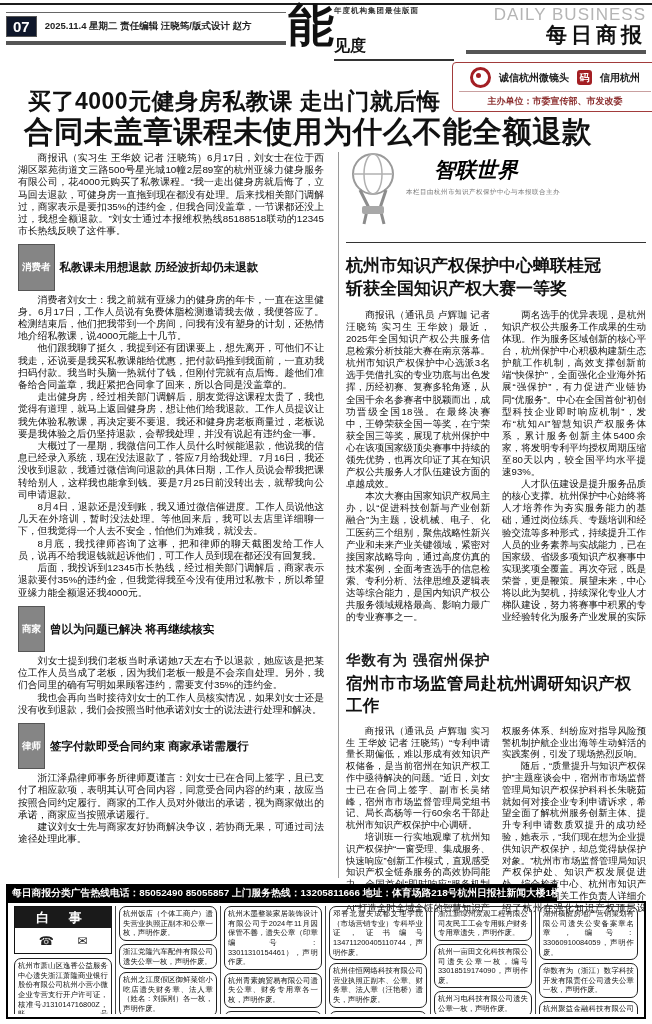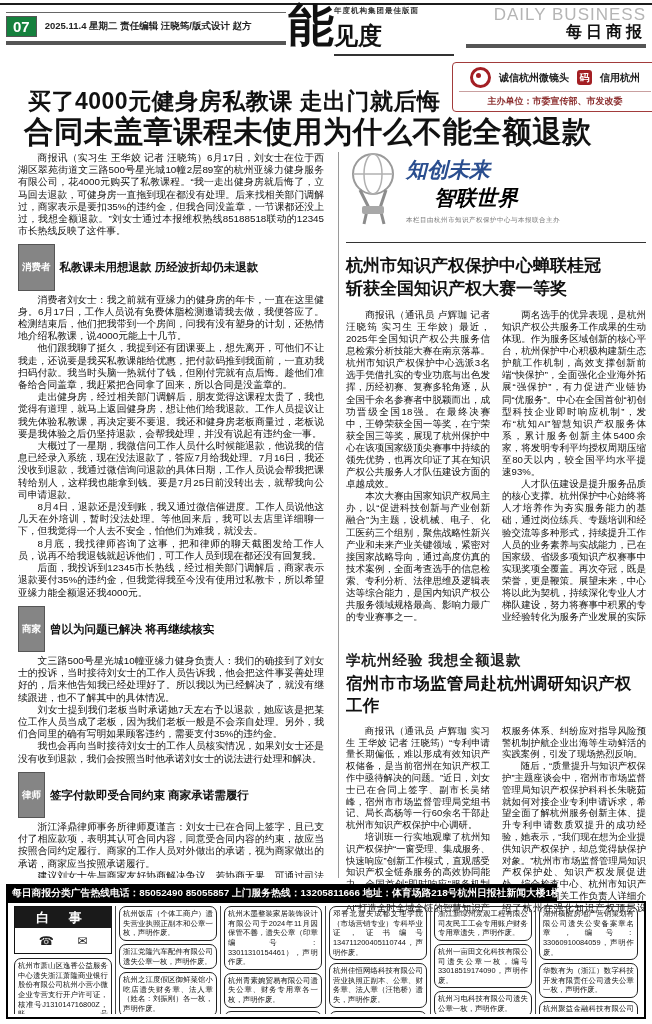--- a/index.html
+++ b/index.html
@@ -3,32 +3,32 @@
 <meta charset="utf-8">
 <style>
   html,body{margin:0;padding:0;background:#e8e8e8;}
   .page{position:relative;width:652px;height:1024px;background:#fff;margin:0 auto;
         font-family:"Liberation Sans","DejaVu Sans",sans-serif;color:#111;overflow:hidden;}
   
   .top-rule{position:absolute;top:3px;left:0;right:0;height:2px;background:#1c1c1c;}
   .hdr-left{position:absolute;left:6px;top:12px;width:280px;}
   .hdr-left .rule1{height:1px;background:#666;margin-bottom:3px;}
   .hdr-left .row{display:flex;align-items:center;gap:8px;}
-  .pagenum{background:#15803d;color:#fff;font-weight:bold;font-size:15px;padding:1px 6px;border:1px solid #555;}
+  .pagenum{background:#0f172a;color:#fff;font-weight:bold;font-size:15px;padding:1px 6px;border:1px solid #555;}
   .dateline{font-size:9.5px;font-weight:bold;color:#222;white-space:nowrap;}
   .hdr-left .rule2{height:4px;background:#555;margin-top:4px;}
   .hdr-center{position:absolute;left:288px;top:2px;display:flex;align-items:flex-start;}
   .neng{font-size:46px;font-weight:900;line-height:1.0;letter-spacing:-2px;}
   .hdr-center .side{margin-left:2px;padding-top:4px;}
   .award{font-size:7.5px;font-weight:bold;color:#333;letter-spacing:1px;}
-  .jiandu{font-size:24px;font-weight:900;margin-top:4px;}
+  .jiandu{font-size:16px;font-weight:900;margin-top:20px;}
   .hdr-center .side .subrule{height:2px;background:#333;width:120px;margin-top:2px;}
   .hdr-right{position:absolute;right:6px;top:6px;text-align:right;width:180px;}
   .db-en{font-size:17px;font-weight:normal;color:#b5b5b5;letter-spacing:1px;line-height:1;}
-  .db-cn{font-size:16px;font-weight:900;letter-spacing:4px;line-height:1.15;}
+  .db-cn{font-size:21px;font-weight:900;letter-spacing:4px;line-height:1.15;}
   .hdr-right .rule2{height:4px;background:#555;margin-top:3px;}
   
   .badge{position:absolute;left:452px;top:62px;width:192px;border:1.5px solid #a23b3b;border-radius:4px;
          background:#fff;padding:4px 6px 3px;}
   .badge .logos{display:flex;align-items:center;justify-content:center;gap:8px;border-bottom:1px solid #c9a0a0;padding-bottom:3px;}
   .logo-circ{width:15px;height:15px;border:3px solid #a31f24;border-radius:50%;position:relative;flex:0 0 auto;}
   .logo-circ:after{content:"";position:absolute;left:3px;top:3px;width:5px;height:5px;background:#a31f24;border-radius:50%;}
   .logo-sq{width:15px;height:15px;background:#a31f24;border-radius:3px;color:#fff;font-size:10px;font-weight:bold;
            display:flex;align-items:center;justify-content:center;flex:0 0 auto;}
   .badge .lname{font-size:10px;font-weight:bold;color:#222;}
@@ -138,21 +138,20 @@
           </div>
         </div>
 
         <div>
           <div class="sechead">
             <span class="tagbox">商家</span>
             <span class="subhead">曾以为问题已解决 将再继续核实</span>
           </div>
           <div>
 
-          <p>文三路500号星光城10幢亚缘力健身负责人：我们的确接到了刘女士的投诉，当时接待刘女士的工作人员告诉我，他会把这件事妥善处理好的，后来他告知我已经处理好了。所以我以为已经解决了，就没有继续跟进，也不了解其中的具体情况。</p>
             <p>刘女士提到我们老板当时承诺她7天左右予以退款，她应该是把某位工作人员当成了老板，因为我们老板一般是不会亲自处理。另外，我们合同里的确有写明如果顾客违约，需要支付35%的违约金。</p>
             <p>我也会再向当时接待刘女士的工作人员核实情况，如果刘女士还是没有收到退款，我们会按照当时他承诺刘女士的说法进行处理和解决。</p>
           </div>
         </div>
 
         <div>
           <div class="sechead">
             <span class="tagbox">律师</span>
             <span class="subhead">签字付款即受合同约束 商家承诺需履行</span>
           </div>
@@ -170,39 +169,38 @@
       <div class="art">
         <svg width="54" height="78" viewBox="0 0 54 78">
           <circle cx="27" cy="24" r="20" fill="none" stroke="#9a9a9a" stroke-width="2"></circle>
           <ellipse cx="27" cy="24" rx="9" ry="20" fill="none" stroke="#b0b0b0" stroke-width="1.5"></ellipse>
           <line x1="7" y1="24" x2="47" y2="24" stroke="#b0b0b0" stroke-width="1.5"></line>
           <path d="M14 40 L22 56 L18 74 M40 40 L34 58 L38 74" fill="none" stroke="#8c8c8c" stroke-width="3"></path>
           <rect x="16" y="56" width="22" height="8" rx="2" fill="#a8a8a8"></rect>
         </svg>
       </div>
       <div class="txt">
-        <div class="zc1">知创未来</div>
         <div class="zc2">智联世界</div>
         <div class="ipcap">本栏目由杭州市知识产权保护中心与本报联合主办</div>
       </div>
     </div>
 
     <div class="a1head">
       <div>杭州市知识产权保护中心蝉联桂冠</div>
       <div>斩获全国知识产权大赛一等奖</div>
     </div>
     <div class="colbody body1">
 
     <p>商报讯（通讯员 卢辉珈 记者 汪晓筠 实习生 王华姣）最近，2025年全国知识产权公共服务信息检索分析技能大赛在南京落幕。杭州市知识产权保护中心选派3名选手凭借扎实的专业功底与出色发挥，历经初赛、复赛多轮角逐，从全国千余名参赛者中脱颖而出，成功晋级全国18强。在最终决赛中，王铮荣获全国一等奖，在宁荣获全国三等奖，展现了杭州保护中心在该项国家级顶尖赛事中持续的领先优势，也再次印证了其在知识产权公共服务人才队伍建设方面的卓越成效。</p>
         <p>本次大赛由国家知识产权局主办，以“促进科技创新与产业创新融合”为主题，设机械、电子、化工医药三个组别，聚焦战略性新兴产业和未来产业关键领域，紧密对接国家战略导向，通过高度仿真的技术案例，全面考查选手的信息检索、专利分析、法律思维及逻辑表达等综合能力，是国内知识产权公共服务领域规格最高、影响力最广的专业赛事之一。</p>
         <p>两名选手的优异表现，是杭州知识产权公共服务工作成果的生动体现。作为服务区域创新的核心平台，杭州保护中心积极构建新生态护航工作机制，高效支撑创新前端“快保护”，全面强化企业海外拓展“强保护”，有力促进产业链协同“优服务”。中心在全国首创“初创型科技企业即时响应机制”，发布“杭知AI”智慧知识产权服务体系，累计服务创新主体5400余家，将发明专利平均授权周期压缩至80天以内，较全国平均水平提速93%。</p>
         <p>人才队伍建设是提升服务品质的核心支撑。杭州保护中心始终将人才培养作为夯实服务能力的基础，通过岗位练兵、专题培训和经验交流等多种形式，持续提升工作人员的业务素养与实战能力，已在国家级、省级多项知识产权赛事中实现奖项全覆盖。再次夺冠，既是荣誉，更是鞭策。展望未来，中心将以此为契机，持续深化专业人才梯队建设，努力将赛事中积累的专业经验转化为服务产业发展的实际效能，为杭州的科技创新与产业升级注入更强劲动力。</p>
       </div>
 
-    <div class="a2kicker">学杭州经验 我想全额退款</div>
+    <div class="a2kicker">华数有为 强宿州保护</div>
     <div class="a2head">宿州市市场监管局赴杭州调研知识产权工作</div>
     <div class="colbody body2">
 
     <p>商报讯（通讯员 卢辉珈 实习生 王华姣 记者 汪晓筠）“专利申请量长期偏低，难以形成有效知识产权储备，是当前宿州在知识产权工作中亟待解决的问题。”近日，刘女士已在合同上签字、副市长吴绪峰，宿州市市场监督管理局党组书记、局长高杨等一行60余名干部赴杭州市知识产权保护中心调研。</p>
         <p>培训班一行实地观摩了杭州知识产权保护“一窗受理、集成服务、快速响应”创新工作模式，直观感受知识产权全链条服务的高效协同能力。全国首创“即时响应”服务机制赋能初创型科技企业成长、“杭知AI”打造全时全域全链的智慧知识产权服务体系、纠纷应对指导风险预警机制护航企业出海等生动鲜活的实践案例，引发了现场热烈反响。</p>
         <p>随后，“质量提升与知识产权保护”主题座谈会中，宿州市市场监督管理局知识产权保护科科长朱晓茹就如何对接企业专利申请诉求，希望全面了解杭州服务创新主体、提升专利申请数质双提升的成功经验，她表示，“我们现在想为企业提供知识产权保护，却总觉得缺保护对象。”杭州市市场监督管理局知识产权保护处、知识产权发展促进处、综合检查中心、杭州市知识产权保护中心相关工作负责人详细介绍了杭州在强化知识产权顶层设计、坚持全面全域保护、打造知识产权保护新环境等方面的具体做法。</p>
       </div>
   </div>
 
   <div class="hotline">每日商报分类广告热线电话：85052490  85055857  上门服务热线：13205811666  地址：体育场路218号杭州日报社新闻大楼1楼大厅内右侧</div>

